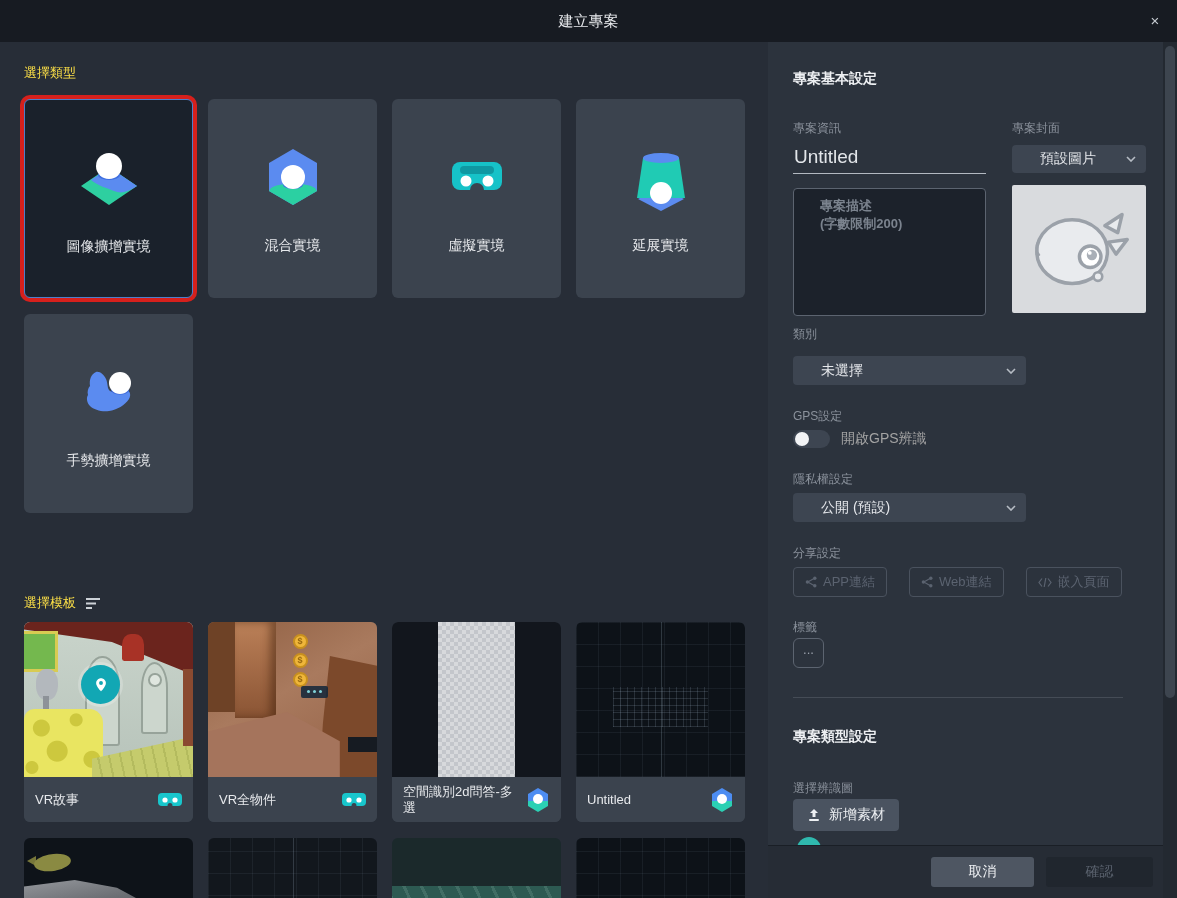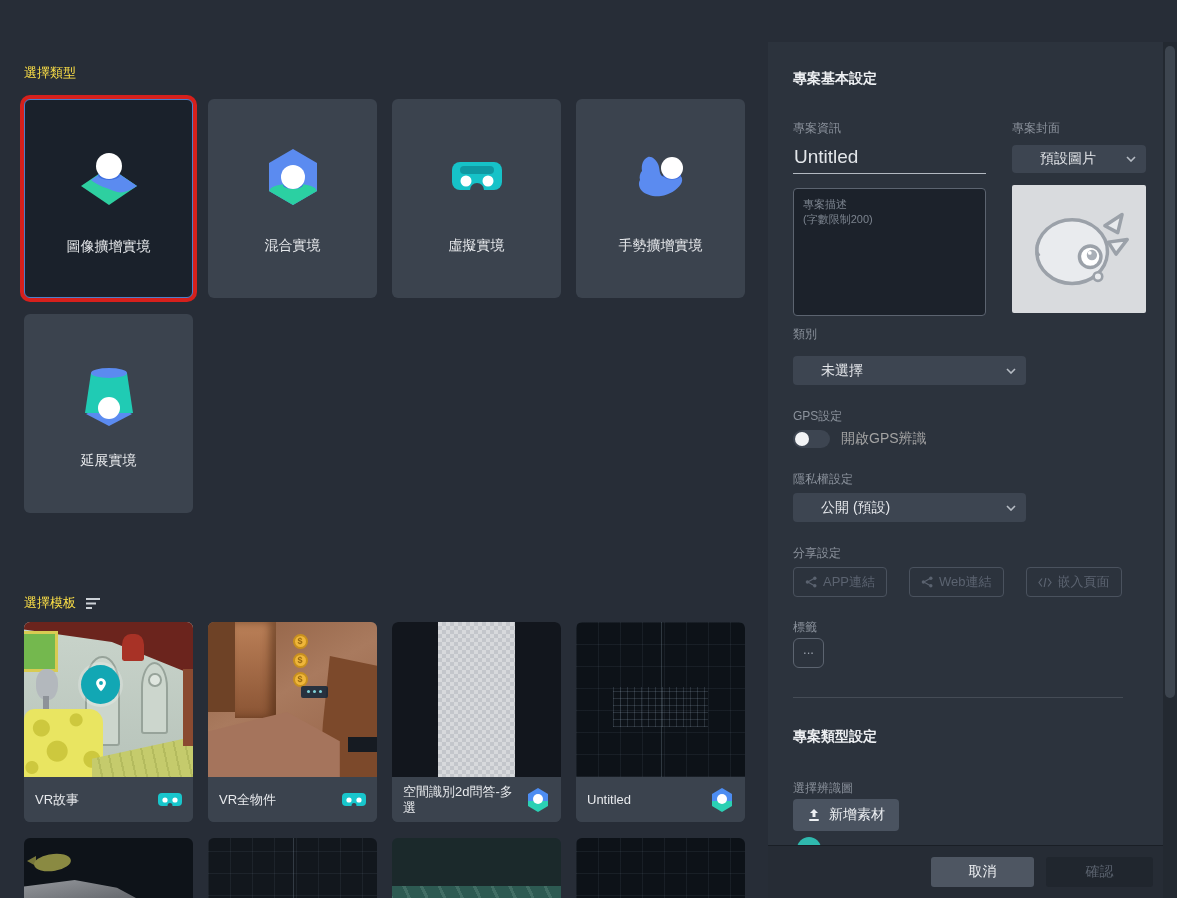--- a/index.html
+++ b/index.html
@@ -83,21 +83,21 @@
 
   
   .badge { width:26px; height:24px; display:flex; align-items:center; justify-content:center; }
 
   
   .panel { position:absolute; left:768px; top:42px; width:395px; height:803px; background:#2c333d; overflow:hidden; }
   .p-abs { position:absolute; }
   .p-header { color:#eef0f3; font-size:14px; font-weight:bold; }
   .p-label { color:#8b929c; font-size:12px; }
   .text-input { width:193px; height:30px; background:transparent; border:none; border-bottom:1px solid #b3b9c1; color:#e3e6ea; font-size:19px; font-family:inherit; outline:none; padding:0 1px 4px 1px; }
-  .desc-area { width:193px; height:128px; background:#1c222b; border:1px solid #5c6470; border-radius:4px; color:#cfd4da; font-size:11px; font-family:inherit; padding:8px 9px; resize:none; outline:none; }
+  .desc-area { width:193px; height:128px; background:#1c222b; border:1px solid #5c6470; border-radius:4px; color:#cfd4da; font-size:13px; font-family:inherit; padding:8px 26px; resize:none; outline:none;font-weight:bold; }
   .desc-area::placeholder { color:#7b838e; }
   .dropdown { background:#3d4551; border-radius:4px; color:#e6e8ec; font-size:14px; display:flex; align-items:center; justify-content:space-between; padding:0 10px 0 28px; cursor:pointer; }
   .cover-box { width:134px; height:128px; background:#d9dbde; border-radius:2px; display:flex; align-items:center; justify-content:center; cursor:pointer; }
   .toggle-row { display:flex; align-items:center; gap:11px; }
   .toggle { width:37px; height:18px; background:#3d4551; border-radius:9px; position:relative; cursor:pointer; }
   .toggle .knob { position:absolute; left:2px; top:2px; width:14px; height:14px; border-radius:50%; background:#f2f3f5; }
   .toggle-label { color:#a3a3a3; font-size:14px; }
   .share-row { display:flex; gap:22px; }
   .ghost-btn { height:30px; border:1px solid #4a525e; border-radius:4px; background:transparent; color:#5b6370; font-size:13px; display:flex; align-items:center; gap:6px; padding:0 11px; font-family:inherit; }
   .tags-btn { width:31px; height:30px; border:1px solid #5c6470; border-radius:6px; background:transparent; color:#9aa1ab; font-size:13px; line-height:22px; text-align:center; cursor:pointer; }
@@ -112,20 +112,24 @@
   
   .footer { position:absolute; left:768px; top:845px; width:395px; height:53px; background:#262c35; border-top:1px solid #1a1f26; display:flex; align-items:center; justify-content:flex-end; gap:12px; padding-right:10px; }
   .btn-cancel { width:103px; height:30px; background:#4e5662; border:none; border-radius:3px; color:#eef0f3; font-size:14px; cursor:pointer; font-family:inherit; }
   .btn-confirm { width:107px; height:30px; background:#20262e; border:none; border-radius:3px; color:#5a626e; font-size:14px; font-family:inherit; }
 </style>
 </head>
 <body>
 
 <div id="app">
 
+  <header class="titlebar">
+    <div class="title">建立專案</div>
+    <div class="close-btn">×</div>
+  </header>
 
   <main class="left">
 
     <div class="section-label" id="type-label">選擇類型</div>
 
     <div class="type-grid">
 
       <div class="type-card selected">
         <svg class="type-icon" viewBox="0 0 70 70">
           <polygon points="35,25 63,44 35,63 7,44" fill="#2ecfa0"></polygon>
@@ -152,35 +156,35 @@
           <rect x="18" y="25" width="34" height="8" rx="4" fill="#0f98a2"></rect>
           <circle cx="24" cy="40" r="5.5" fill="#ffffff"></circle>
           <circle cx="46" cy="40" r="5.5" fill="#ffffff"></circle>
           <path d="M28 49 a7 7 0 0 1 14 0 z" fill="#3b434e"></path>
         </svg>
         <div class="tlabel">虛擬實境</div>
       </div>
 
       <div class="type-card">
         <svg class="type-icon" viewBox="0 0 70 70">
-          <path d="M22 16 c-5 2 -7 8 -6 14 c-2 2 -3 6 -2 9 c-2 3 -1 8 2 11 c4 4 12 6 19 5 c8 -1 16 -6 20 -12 c3 -5 0 -10 -5 -9 c-6 1 -10 3 -14 1 c-3 -2 -2 -8 -4 -12 c-2 -4 -6 -8 -10 -7 z" fill="#5b8bf0"></path>
-          <ellipse cx="46" cy="34" rx="9" ry="4.5" fill="#3a66d8"></ellipse>
-          <circle cx="46" cy="27" r="11" fill="#ffffff"></circle>
-        </svg>
-        <div class="tlabel">手勢擴增實境</div>
-      </div>
-
-      <div class="type-card">
-        <svg class="type-icon" viewBox="0 0 70 70">
           <polygon points="35,46 58,58 35,70 12,58" fill="#5b8bf0"></polygon>
           <polygon points="17,17 53,17 59,57 11,57" fill="#20cbb4"></polygon>
           <ellipse cx="35" cy="17" rx="18" ry="5" fill="#5b8bf0"></ellipse>
           <circle cx="35" cy="52" r="11" fill="#ffffff"></circle>
         </svg>
         <div class="tlabel">延展實境</div>
+      </div>
+
+      <div class="type-card">
+        <svg class="type-icon" viewBox="0 0 70 70">
+          <path d="M22 16 c-5 2 -7 8 -6 14 c-2 2 -3 6 -2 9 c-2 3 -1 8 2 11 c4 4 12 6 19 5 c8 -1 16 -6 20 -12 c3 -5 0 -10 -5 -9 c-6 1 -10 3 -14 1 c-3 -2 -2 -8 -4 -12 c-2 -4 -6 -8 -10 -7 z" fill="#5b8bf0"></path>
+          <ellipse cx="46" cy="34" rx="9" ry="4.5" fill="#3a66d8"></ellipse>
+          <circle cx="46" cy="27" r="11" fill="#ffffff"></circle>
+        </svg>
+        <div class="tlabel">手勢擴增實境</div>
       </div>
     </div>
 
     <div class="section-label" id="tpl-label">
       <span>選擇模板</span>
       <svg width="15" height="11" viewBox="0 0 15 11">
         <rect x="0" y="0" width="14" height="2" fill="#cdd2d8"></rect>
         <rect x="0" y="4.5" width="10" height="2" fill="#cdd2d8"></rect>
         <rect x="0" y="9" width="6" height="2" fill="#cdd2d8"></rect>
       </svg>

